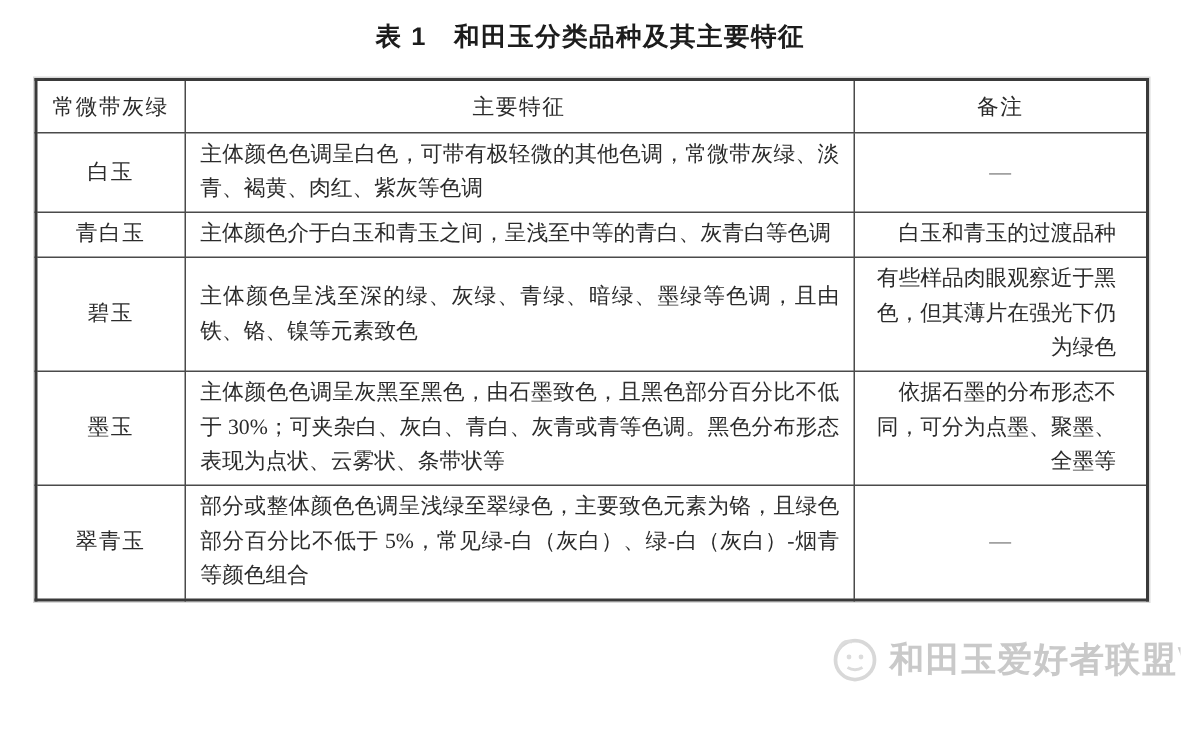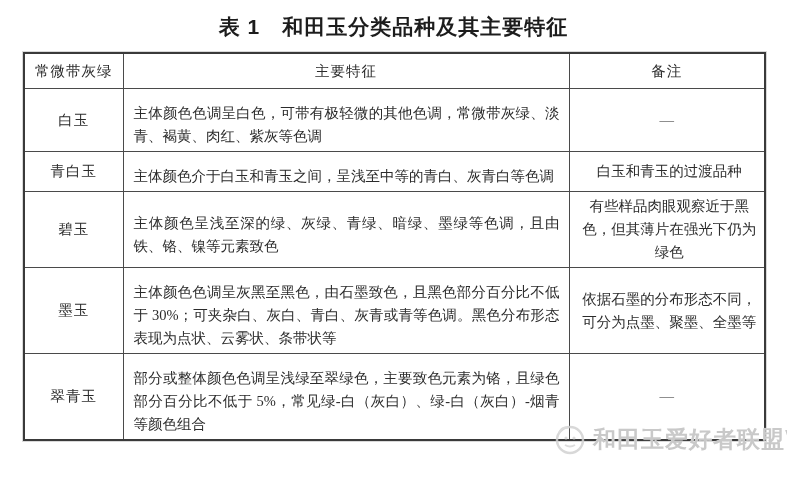--- a/index.html
+++ b/index.html
@@ -12,21 +12,21 @@
     height: 486px;
     position: relative;
     overflow: hidden;
     font-family: "Liberation Serif", "DejaVu Serif", serif;
     color: #2b2b2b;
   }
   .title {
     text-align: center;
     font-family: "Liberation Sans", "DejaVu Sans", sans-serif;
     font-weight: bold;
-    font-size: 21px;
+    font-size: 17px;
     letter-spacing: 1px;
     padding-top: 13px;
     color: #1c1c1c;
   }
   table.jade-table {
     position: absolute;
     left: 23px;
     top: 52px;
     width: 741px;
     border-collapse: collapse;
@@ -53,26 +53,26 @@
     line-height: 23px;
     vertical-align: middle;
     color: #2b2b2b;
   }
   td.variety {
     text-align: center;
     letter-spacing: 1px;
   }
   td.features {
     text-align: justify;
-    padding: 13px 9px 3px 10px;
+    padding: 3px 9px 3px 10px;
     margin-top: 17px;
   }
   td.remark {
-    padding: 3px 4px 3px 9px;
-    text-align: center;
+    padding: 3px 20px 3px 9px;
+    text-align: right;
   }
   td.remark.dash {
     text-align: center;
     padding: 0;
     color: #6a6a6a;
   }
   tr.h1 { height: 29px; }
   tr.h2 { height: 51px; }
   tr.h3 { height: 70px; }
   .watermark {

